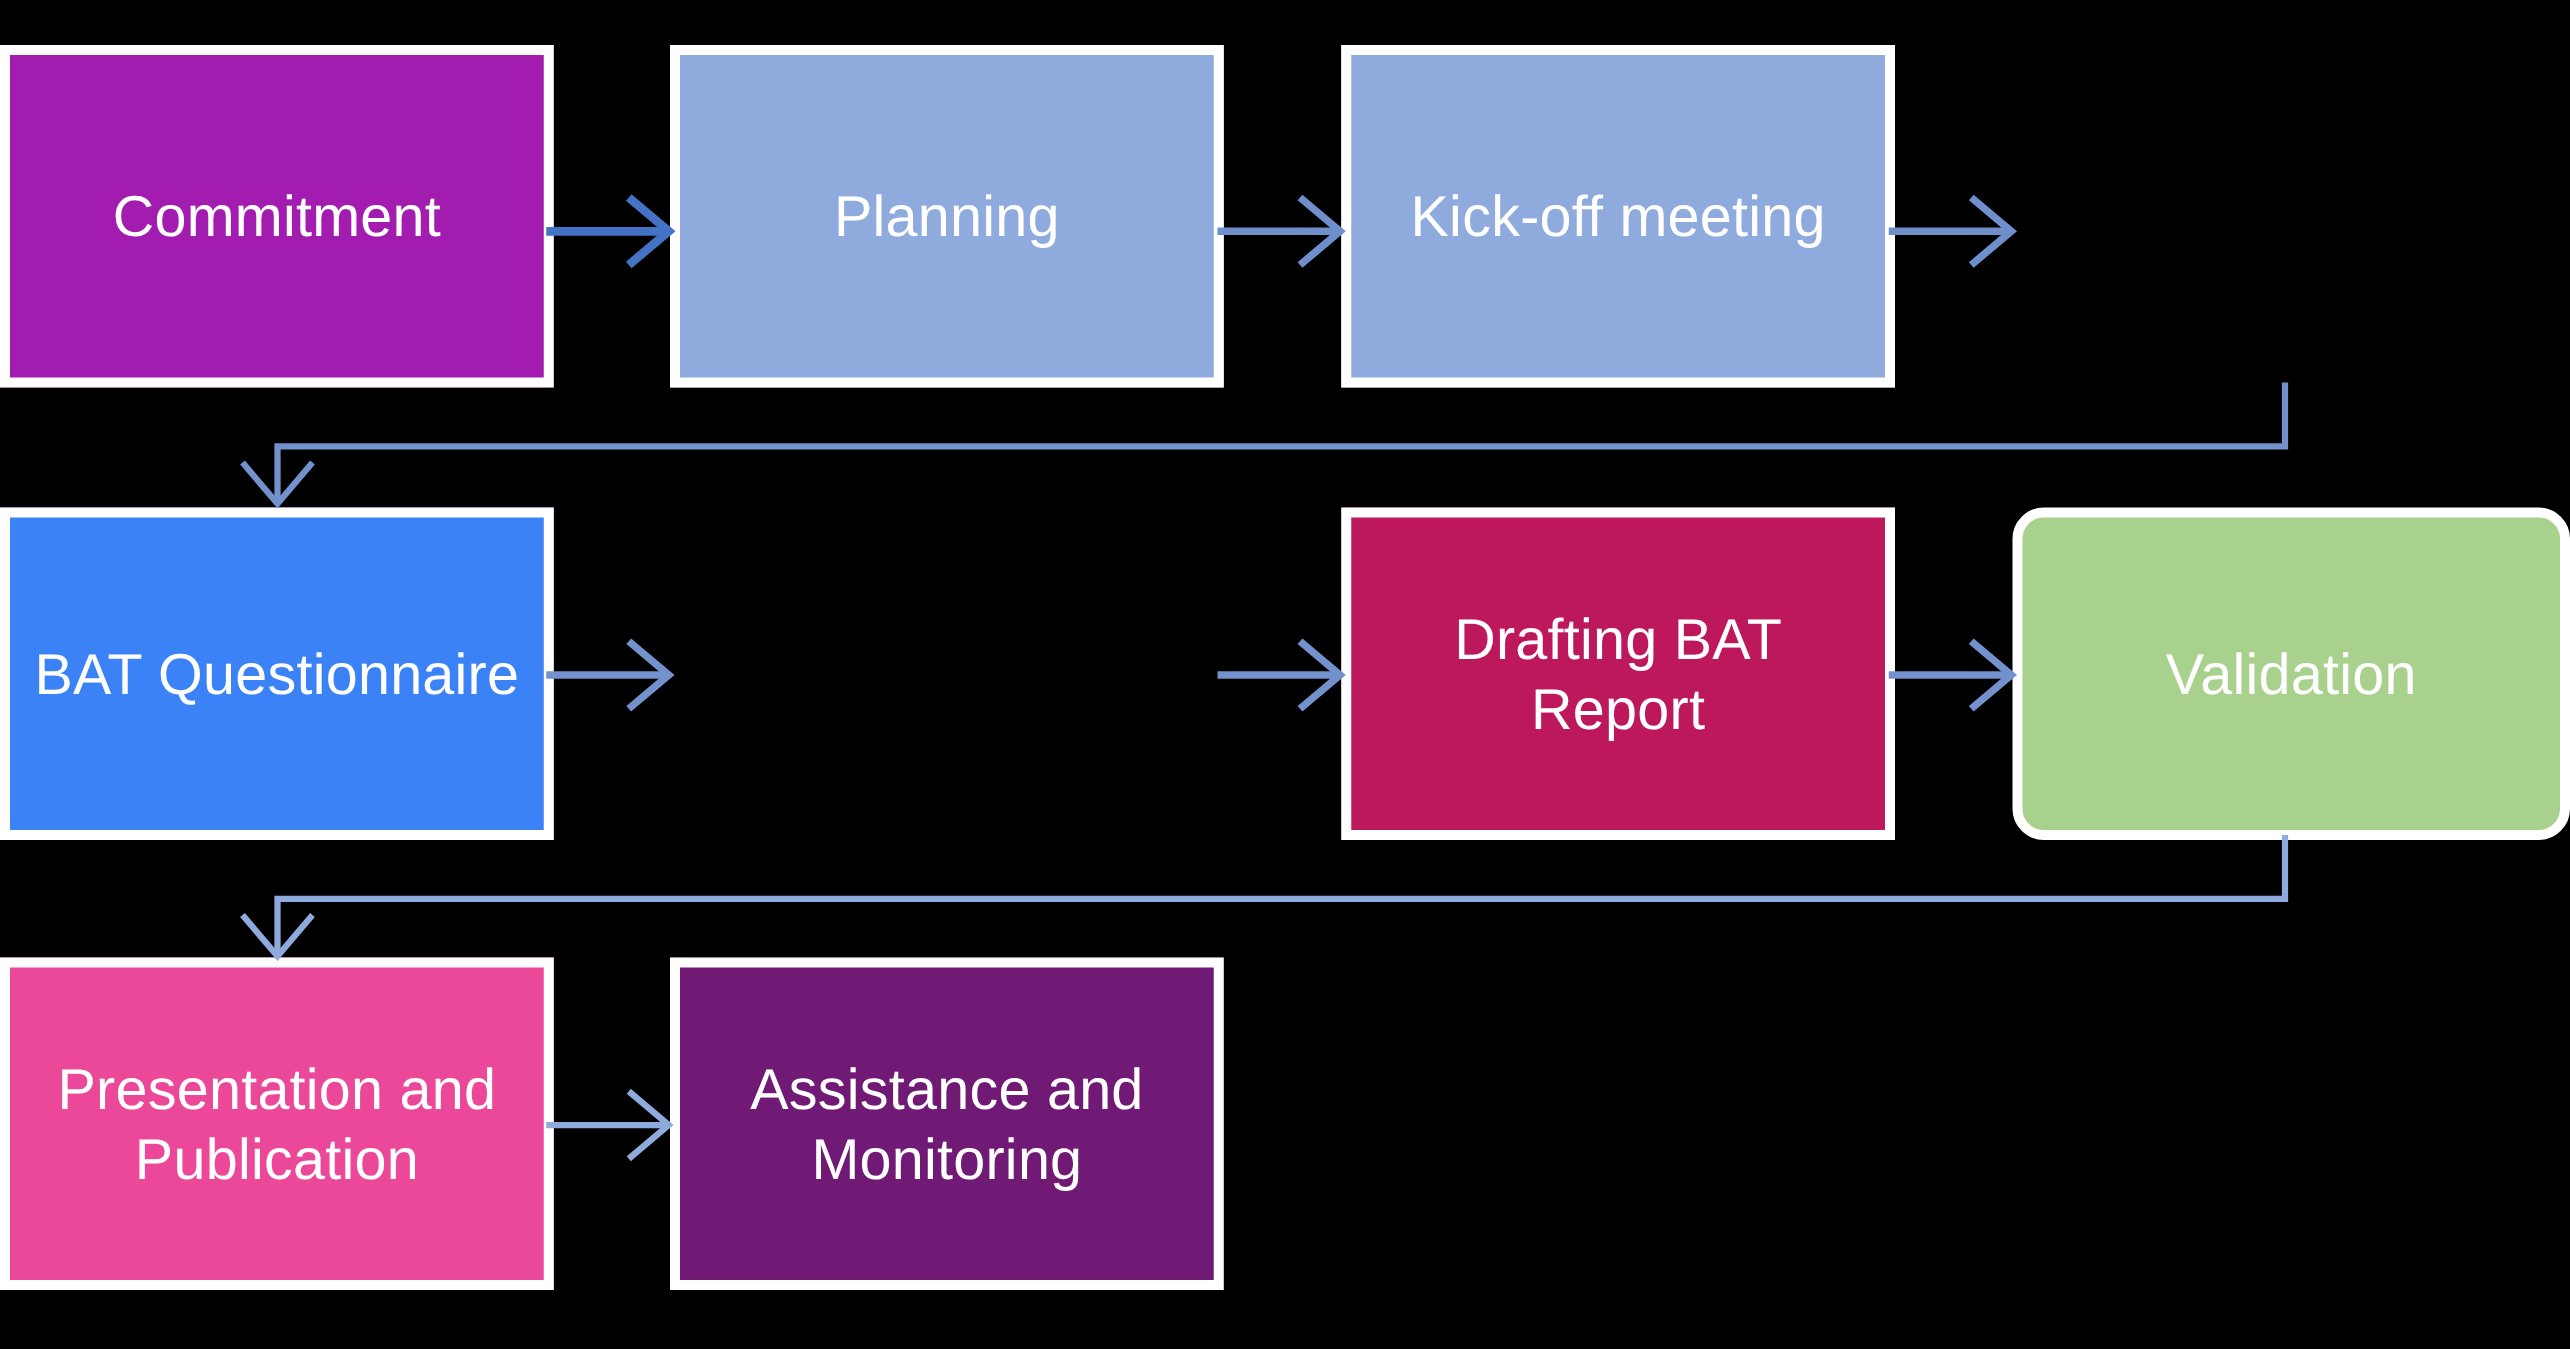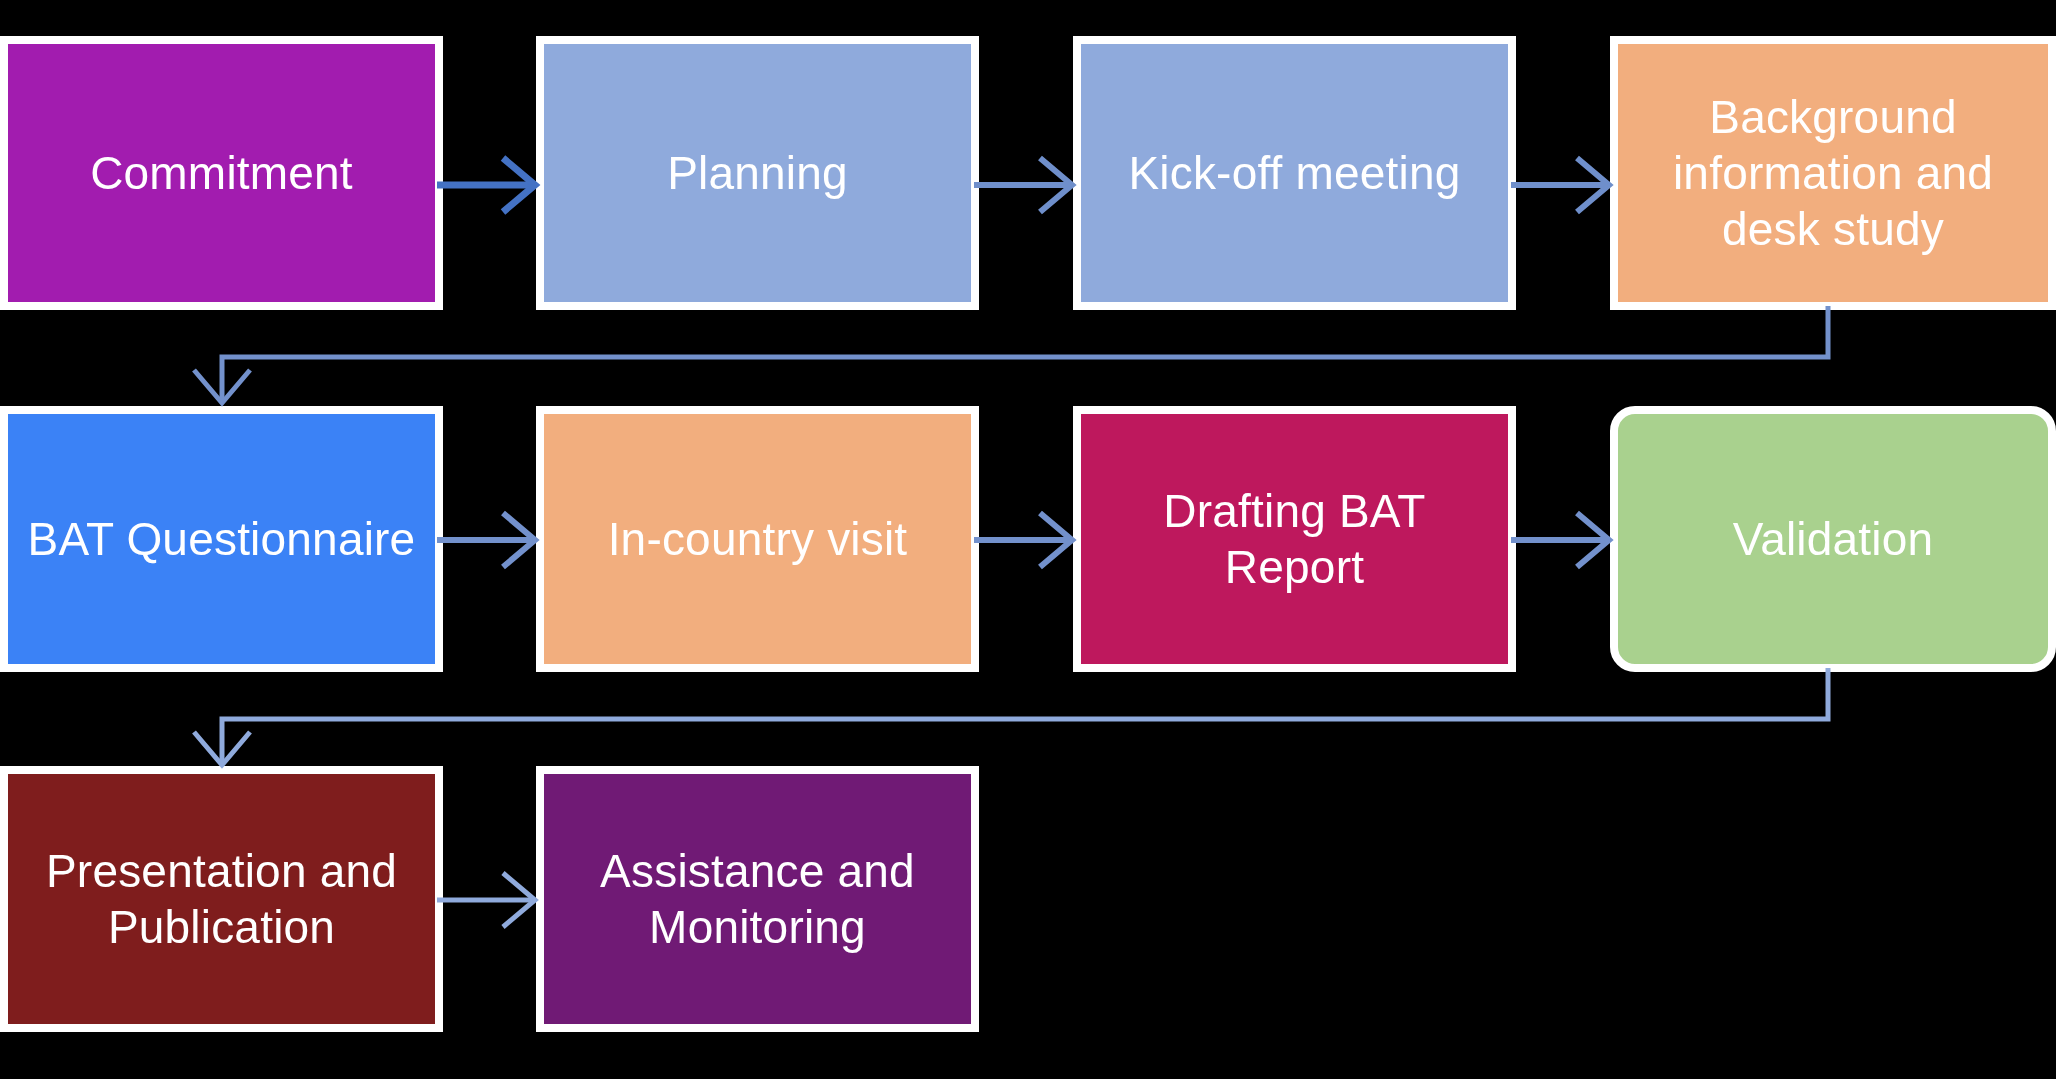--- a/index.html
+++ b/index.html
@@ -45,38 +45,32 @@
 
   <div class="node" style="left: 0px; top: 36px; width: 443px; height: 274px; background: #a21caf; border-color: rgb(255, 255, 255);">
     <span class="label">Commitment</span>
   </div>
   <div class="node" style="left: 1073px; top: 36px; width: 443px; height: 274px; background: rgb(143, 170, 220); border-color: rgb(255, 255, 255);">
     <span class="label">Kick-off meeting</span>
   </div>
   <div class="node" style="left: 536px; top: 36px; width: 443px; height: 274px; background: rgb(143, 170, 220); border-color: rgb(255, 255, 255);">
     <span class="label">Planning</span>
   </div>
-  <div class="node" style="left: 1610px; top: 36px; width: 446px; height: 274px; background: rgb(242, 174, 126); border-color: rgb(255, 255, 255);">
-    <span class="label">Background information and desk study</span>
-  </div>
 
   <div class="node" style="left: 0px; top: 406px; width: 443px; height: 266px; background: #3b82f6; border-color: rgb(255, 255, 255);">
     <span class="label">BAT Questionnaire</span>
-  </div>
-  <div class="node" style="left: 536px; top: 406px; width: 443px; height: 266px; background: rgb(242, 174, 126); border-color: rgb(255, 255, 255);">
-    <span class="label">In-country visit</span>
   </div>
   <div class="node" style="left: 1073px; top: 406px; width: 443px; height: 266px; background: #be185d; border-color: rgb(255, 255, 255);">
     <span class="label">Drafting BAT Report</span>
   </div>
   <div class="node" style="left: 1610px; top: 406px; width: 446px; height: 266px; background: rgb(169, 209, 142); border-color: rgb(255, 255, 255); border-radius: 25px;">
     <span class="label">Validation</span>
   </div>
 
-  <div class="node" style="left: 0px; top: 766px; width: 443px; height: 266px; background: #7f1d1d; border-color: rgb(255, 255, 255); justify-content: flex-end;">
+  <div class="node" style="left: 0px; top: 766px; width: 443px; height: 266px; background: #ec4899; border-color: rgb(255, 255, 255); justify-content: flex-end;">
     <span class="label">Presentation and Publication</span>
   </div>
   <div class="node" style="left: 536px; top: 766px; width: 443px; height: 266px; background: #701a75; border-color: rgb(255, 255, 255);">
     <span class="label">Assistance and Monitoring</span>
   </div>
 
   <svg class="conn" style="left:435px; top:140px; width:110px; height:90px;" viewBox="0 0 110 90">
     <g>
       <line x1="2" y1="45" x2="98" y2="45" stroke-width="7" stroke-linecap="butt" stroke="#4472C4"></line>
       <polyline points="68,18 100,45 68,72" fill="none" stroke-width="7" stroke-linejoin="miter" stroke-linecap="butt" stroke="#4472C4"></polyline>

